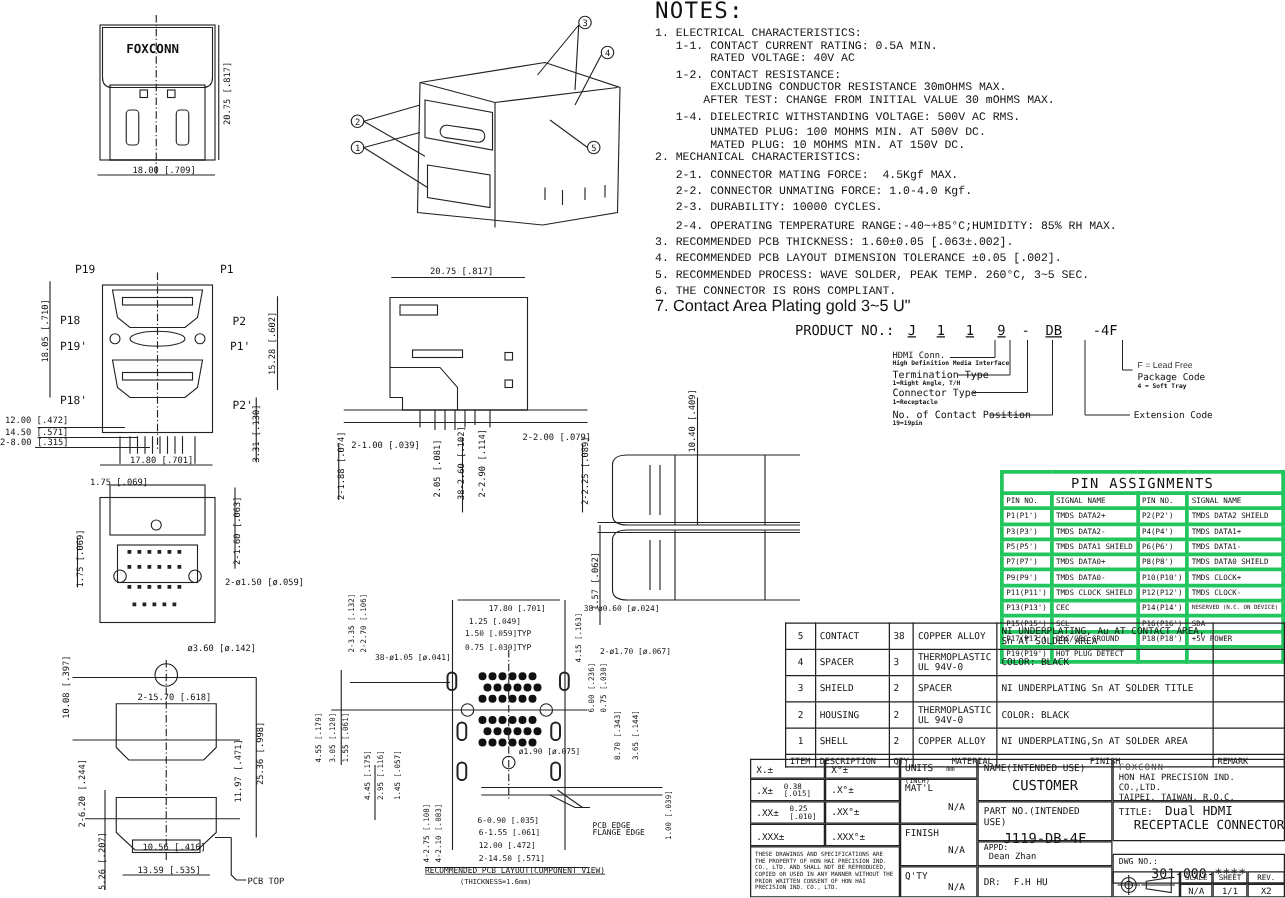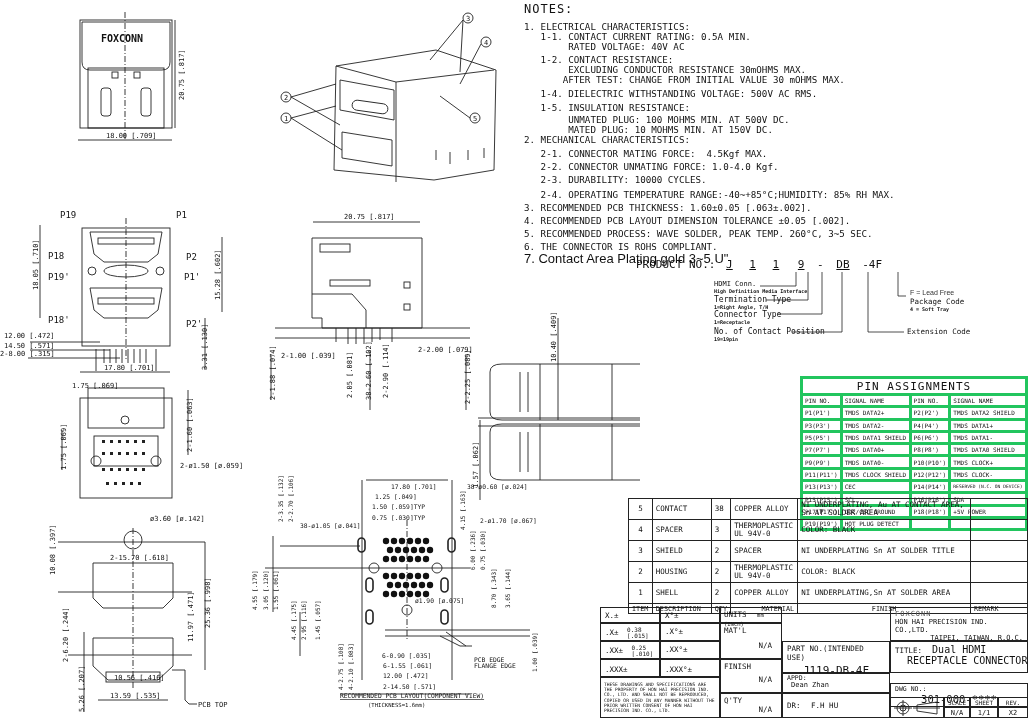--- a/index.html
+++ b/index.html
@@ -1,21 +1,21 @@
 <!DOCTYPE html>
 <html><head>
 <meta charset="utf-8">
 <style>
   html,body{margin:0;padding:0;background:#fff;}
   body{width:1028px;height:718px;position:relative;overflow:hidden;font-family:"DejaVu Sans Mono","Liberation Mono",monospace;color:#111;}
   .abs{position:absolute;}
   svg text{font-family:"DejaVu Sans Mono","Liberation Mono",monospace;fill:#111;}
   .notes{left:524px;top:4px;width:500px;font-size:9.2px;line-height:10px;}
-  .notes .title{font-size:12px;letter-spacing:1px;margin-bottom:8px;}
-  .notes .n{white-space:pre;}
+  .notes .title{font-size:18px;letter-spacing:1px;margin-bottom:8px;}
+  .notes .n{white-space:pre;font-family:Liberation Mono, monospace;}
   .notes .n7{font-family:"Liberation Sans",sans-serif;font-size:13px;margin-top:2px;}
   .prod{left:636px;top:258px;width:380px;height:110px;font-size:9px;}
   .pin{left:800px;top:376px;width:228px;border-collapse:collapse;font-size:6px;}
   .pin td,.pin th{border:3px solid #22c55e;padding:0 2px;height:9.3px;white-space:nowrap;}
   .pin .hdr{font-size:11px;font-weight:normal;height:14px;letter-spacing:1px;}
   .bom{left:628px;top:498px;width:400px;border-collapse:collapse;font-size:7.5px;}
   .bom td{border:1px solid #222;padding:0 3px;height:20px;line-height:8px;}
   .bom tr.h td{height:9px;font-size:6.8px;}
   .tb{left:600px;top:607px;width:428px;height:111px;font-size:7.5px;}
   .tbc{position:absolute;border:1px solid #222;box-sizing:border-box;}
@@ -314,21 +314,20 @@
 
 <div class="abs notes">
   <div class="title">NOTES:</div>
   <div class="n">1. ELECTRICAL CHARACTERISTICS:</div>
   <div class="n">   1-1. CONTACT CURRENT RATING: 0.5A MIN.</div>
   <div class="n">        RATED VOLTAGE: 40V AC</div>
   <div class="n" style="margin-top:3px">   1-2. CONTACT RESISTANCE:</div>
   <div class="n">        EXCLUDING CONDUCTOR RESISTANCE 30mOHMS MAX.</div>
   <div class="n">       AFTER TEST: CHANGE FROM INITIAL VALUE 30 mOHMS MAX.</div>
   <div class="n" style="margin-top:4px">   1-4. DIELECTRIC WITHSTANDING VOLTAGE: 500V AC RMS.</div>
-  <div class="n" style="margin-top:4px">   1-5. INSULATION RESISTANCE:</div>
   <div class="n" style="margin-top:2px">        UNMATED PLUG: 100 MOHMS MIN. AT 500V DC.</div>
   <div class="n">        MATED PLUG: 10 MOHMS MIN. AT 150V DC.</div>
   <div class="n">2. MECHANICAL CHARACTERISTICS:</div>
   <div class="n" style="margin-top:4px">   2-1. CONNECTOR MATING FORCE:  4.5Kgf MAX.</div>
   <div class="n" style="margin-top:3px">   2-2. CONNECTOR UNMATING FORCE: 1.0-4.0 Kgf.</div>
   <div class="n" style="margin-top:3px">   2-3. DURABILITY: 10000 CYCLES.</div>
   <div class="n" style="margin-top:5px">   2-4. OPERATING TEMPERATURE RANGE:-40~+85°C;HUMIDITY: 85% RH MAX.</div>
   <div class="n" style="margin-top:3px">3. RECOMMENDED PCB THICKNESS: 1.60±0.05 [.063±.002].</div>
   <div class="n" style="margin-top:3px">4. RECOMMENDED PCB LAYOUT DIMENSION TOLERANCE ±0.05 [.002].</div>
   <div class="n" style="margin-top:3px">5. RECOMMENDED PROCESS: WAVE SOLDER, PEAK TEMP. 260°C, 3~5 SEC.</div>
@@ -338,21 +337,21 @@
 
 <div class="abs prod">
   <div class="abs" style="left:0;top:0;font-size:11px;white-space:nowrap;">
     <span>PRODUCT NO.:</span>
     <span style="text-decoration:underline;margin-left:4px">J</span>
     <span style="text-decoration:underline;margin-left:10px">1</span>
     <span style="text-decoration:underline;margin-left:10px">1</span>
     <span style="text-decoration:underline;margin-left:12px">9</span>
     <span style="margin-left:6px">-</span>
     <span style="text-decoration:underline;margin-left:6px">DB</span>
-    <span style="margin-left:6px">-4F</span>
+    <span style="margin-left:18px">-4F</span>
   </div>
   <svg class="abs" style="left:0;top:0" width="380" height="110">
     <g stroke="#222" fill="none" stroke-width="0.8">
       <path d="M160 14 v14 h-36"></path>
         <path d="M172 14 v28 h-42"></path>
         <path d="M186 14 v42 h-44"></path>
       <path d="M206 14 v60 h-50"></path>
         <path d="M232 14 v60 h36"></path>
         <path d="M262 14 v24 h8"></path>
     </g>
@@ -534,37 +533,41 @@
   </div>
   <div class="tbc" style="left:120px;top:52px;width:62px;height:34px;padding:2px 3px">
     <div>FINISH</div>
     <div style="text-align:right;margin-top:4px;padding-right:6px">N/A</div>
   </div>
   <div class="tbc" style="left:120px;top:86px;width:62px;height:25px;padding:2px 3px">
     <div>Q'TY</div>
     <div style="text-align:right;padding-right:6px">N/A</div>
   </div>
 
+  <div class="tbc" style="left:182px;top:0;width:108px;height:34px;padding:2px 4px">
+    <div>NAME(INTENDED USE)</div>
+    <div style="text-align:center;font-size:11px;margin-top:3px">CUSTOMER</div>
+  </div>
   <div class="tbc" style="left:182px;top:34px;width:108px;height:32px;padding:2px 4px">
     <div>PART NO.(INTENDED USE)</div>
     <div style="text-align:center;font-size:11px;margin-top:2px">J119-DB-4F</div>
   </div>
   <div class="tbc" style="left:182px;top:66px;width:108px;height:20px;padding:1px 4px;font-size:6.5px;line-height:7px">
     <div>APPD:</div>
     <div style="padding-left:4px;font-size:7px">Dean Zhan</div>
   </div>
   <div class="tbc" style="left:182px;top:86px;width:108px;height:25px;padding:7px 4px">
     <span>DR:</span>
     <span style="margin-left:6px">F.H  HU</span>
   </div>
 
   <div class="tbc" style="left:290px;top:0;width:138px;height:34px;padding:2px 4px">
     <div style="font-size:7px;letter-spacing:1px;color:#555">FOXCONN</div>
     <div style="font-size:7px;line-height:8px">HON HAI PRECISION IND. CO.,LTD.</div>
-    <div style="font-size:7px;text-align:right">TAIPEI, TAIWAN, R.O.C.</div>
+    <div style="font-size:7px;text-align:left">TAIPEI, TAIWAN, R.O.C.</div>
   </div>
   <div class="tbc" style="left:290px;top:34px;width:138px;height:32px;padding:2px 4px">
     <div><span>TITLE:</span><span style="font-size:10px;margin-left:10px">Dual HDMI</span></div>
     <div style="font-size:10px;margin-left:12px;white-space:nowrap">RECEPTACLE CONNECTOR</div>
   </div>
   <div class="tbc" style="left:290px;top:76px;width:138px;height:24px;padding:1px 4px">
     <div style="font-size:6.5px">DWG NO.:</div>
     <div style="font-size:10.5px;text-align:center">301-000-****</div>
   </div>
   <div class="tbc" style="left:290px;top:90px;width:54px;height:21px">

